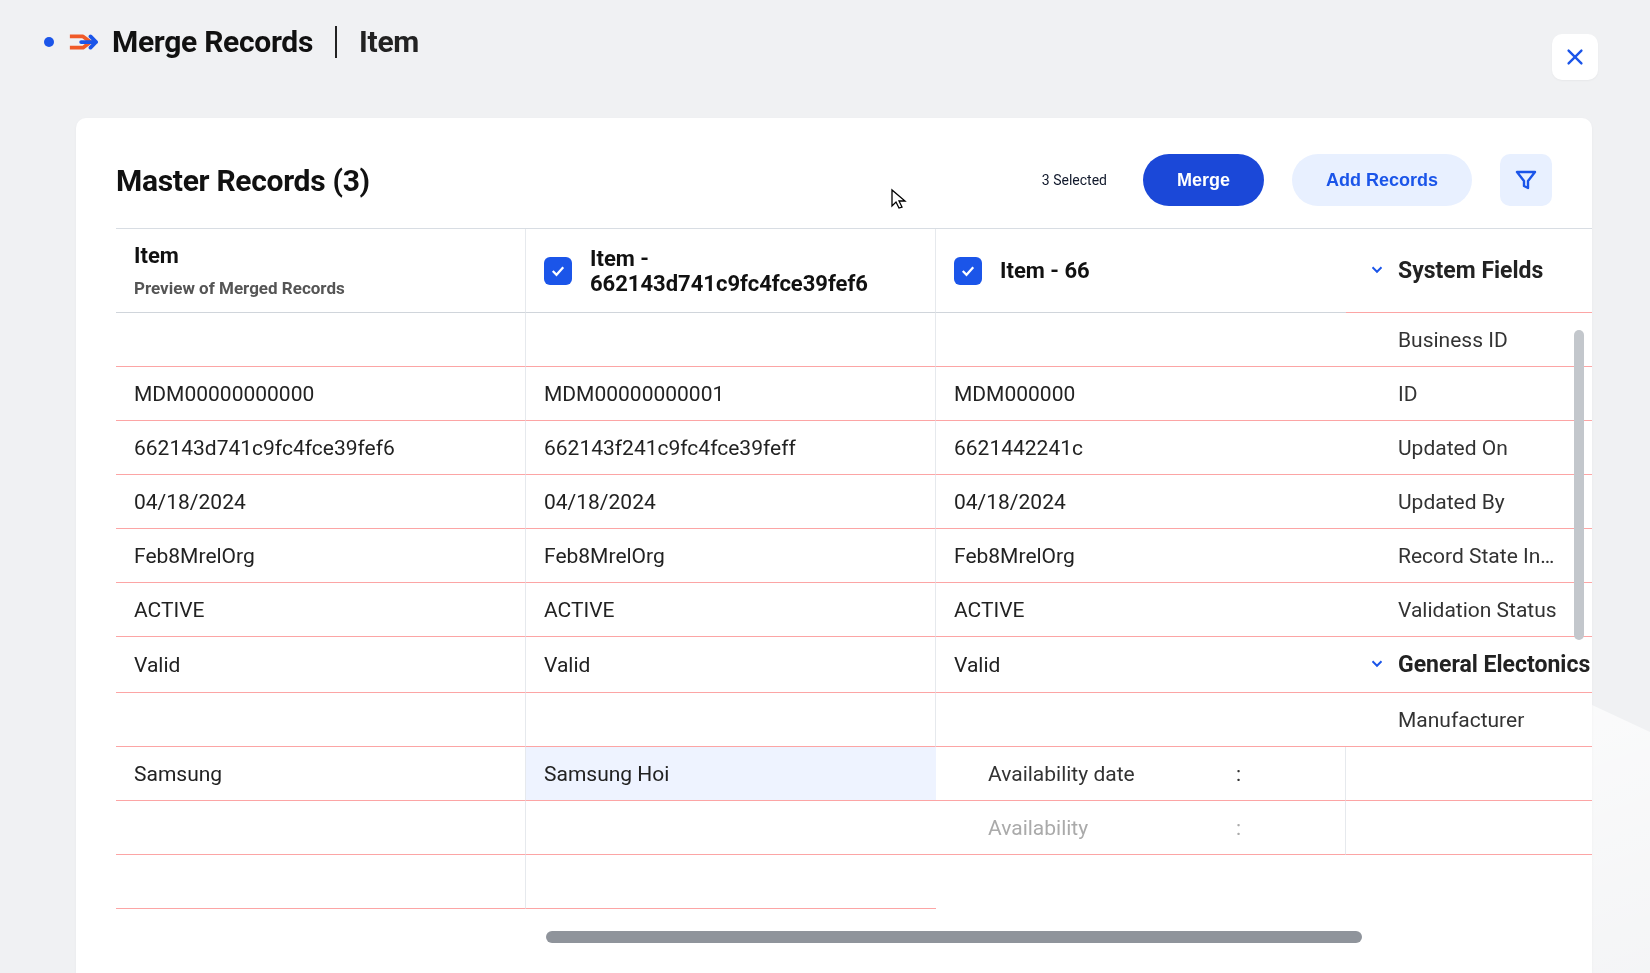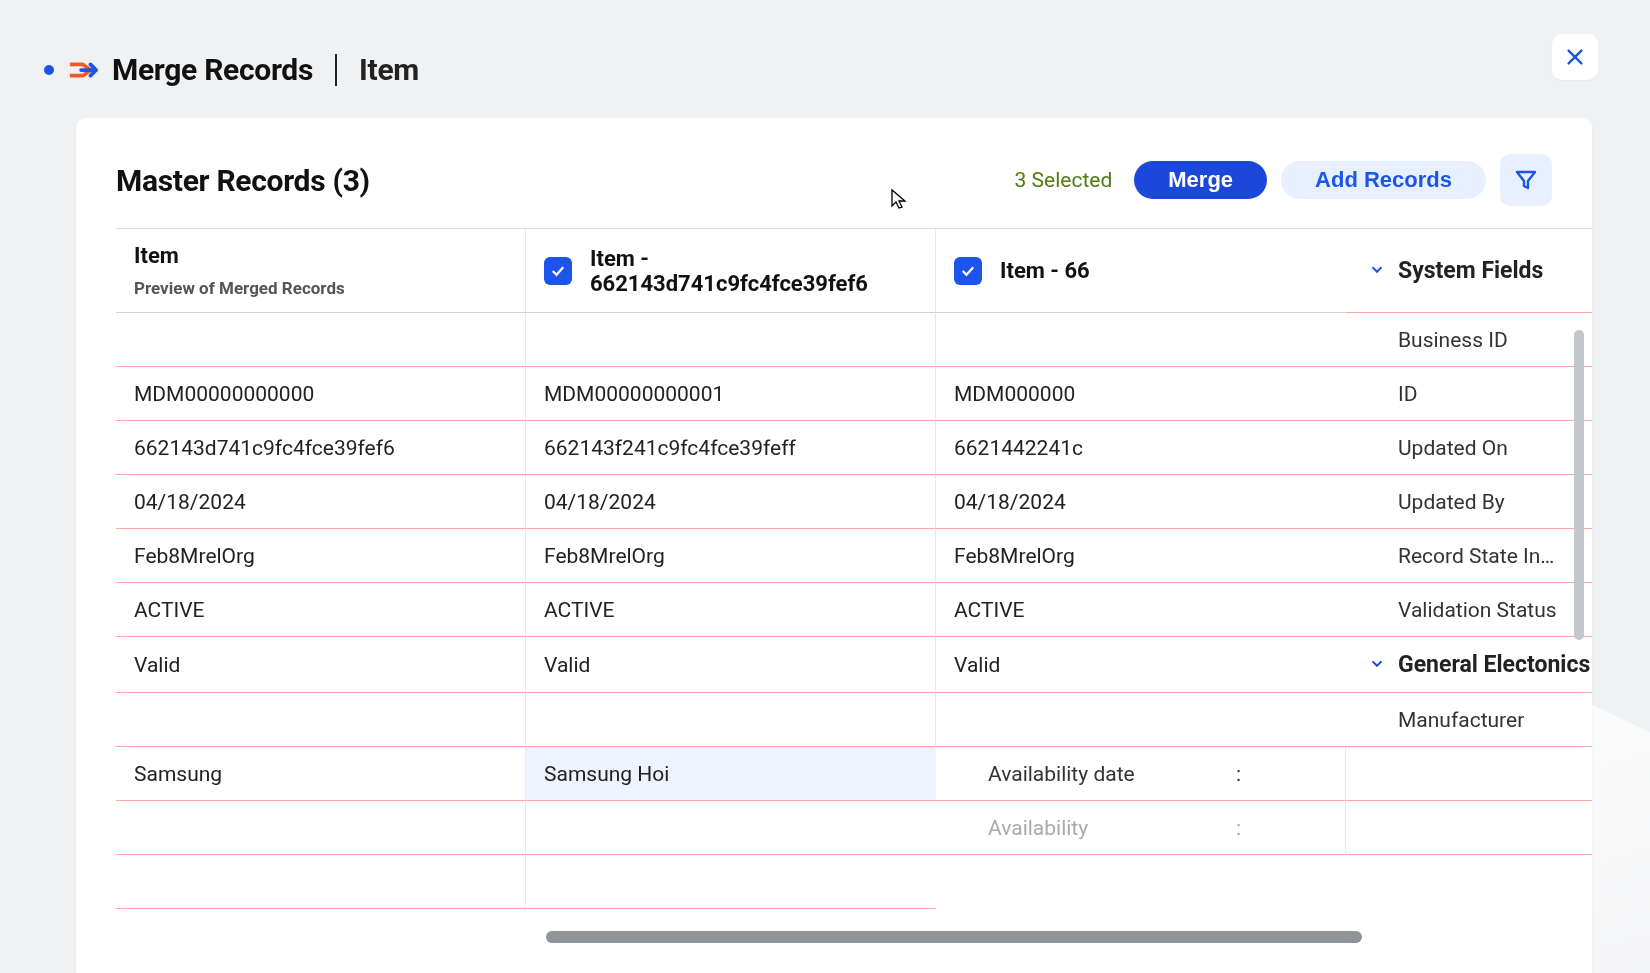--- a/index.html
+++ b/index.html
@@ -1,37 +1,37 @@
 <!DOCTYPE html>
 <html><head>
 <meta charset="utf-8">
 <style>
   * { box-sizing: border-box; margin: 0; padding: 0; }
   html, body { width: 1650px; height: 973px; font-family: -apple-system, BlinkMacSystemFont, "Segoe UI", Roboto, Arial, sans-serif; background: #f0f1f3; overflow: hidden; }
   body { position: relative; }
 
   
-  .titlebar { display: flex; align-items: center; padding: 52px 44px 18px 44px; gap: 14px; }
+  .titlebar { display: flex; align-items: center; padding: 24px 44px 18px 44px; gap: 14px; }
   .dot { width: 10px; height: 10px; border-radius: 50%; background: #1b55e9; }
   .merge-icon { width: 30px; height: 22px; position: relative; }
   .merge-icon svg { width: 100%; height: 100%; }
   .title-main { font-size: 30px; font-weight: 700; color: #111; letter-spacing: -0.3px; }
   .title-sep { width: 2px; height: 32px; background: #222; margin: 0 8px; }
   .title-sub { font-size: 30px; font-weight: 700; color: #222; letter-spacing: -0.3px; }
 
   .close-btn { position: absolute; top: 34px; right: 52px; width: 46px; height: 46px; background: #fff; border-radius: 10px; display: flex; align-items: center; justify-content: center; cursor: pointer; box-shadow: 0 1px 2px rgba(0,0,0,0.04); }
   .close-btn svg { width: 22px; height: 22px; stroke: #1b55e9; stroke-width: 2.6; }
 
   
   .panel { position: absolute; top: 118px; left: 76px; right: 58px; bottom: 0; background: #fff; border-radius: 10px 10px 0 0; box-shadow: 0 1px 3px rgba(0,0,0,0.04); overflow: hidden; }
 
-  .panel-head { display: flex; align-items: center; padding: 36px 40px 22px 40px; gap: 14px; }
+  .panel-head { display: flex; align-items: center; padding: 36px 40px 22px 40px; gap: 28px; }
   .panel-title { font-size: 30px; font-weight: 700; color: #111; flex: 1; letter-spacing: -0.3px; }
-  .sel-count { font-size: 21px; color: #4d7c0f; margin-right: 8px; margin-left: 47px; }
-  .btn { height: 38px; border-radius: 28px; padding: 16px 34px; font-size: 22px; font-weight: 600; border: none; cursor: pointer; display: inline-flex; align-items: center; }
+  .sel-count { font-size: 14px; color: #0f172a; margin-right: 8px; margin-left: 47px; }
+  .btn { height: 52px; border-radius: 28px; padding: 16px 34px; font-size: 18px; font-weight: 600; border: none; cursor: pointer; display: inline-flex; align-items: center; }
   .btn-primary { background: #1b48d8; color: #fff; }
   .btn-ghost { background: #e8f0ff; color: #1b55e9; }
   .filter-btn { width: 52px; height: 52px; border-radius: 10px; background: #e8f0ff; display: flex; align-items: center; justify-content: center; cursor: pointer; }
   .filter-btn svg { width: 24px; height: 24px; stroke: #1b55e9; stroke-width: 2.4; fill: none; }
 
   
   .grid-wrap { position: absolute; top: 110px; left: 40px; right: 0; bottom: 0; }
   .grid { display: grid; grid-template-columns: 410px 410px 410px 410px; border-top: 1px solid #d8dde3; }
   .cell { border-bottom: 1px solid #fca5a5; border-right: 1px solid #e6e9ed; padding: 14px 18px; display: flex; align-items: center; font-size: 21px; color: #222; min-height: 54px; }
   .cell.hcell { min-height: 70px; font-weight: 700; font-size: 22px; color: #111; border-bottom: 1px solid #d0d5db; }

